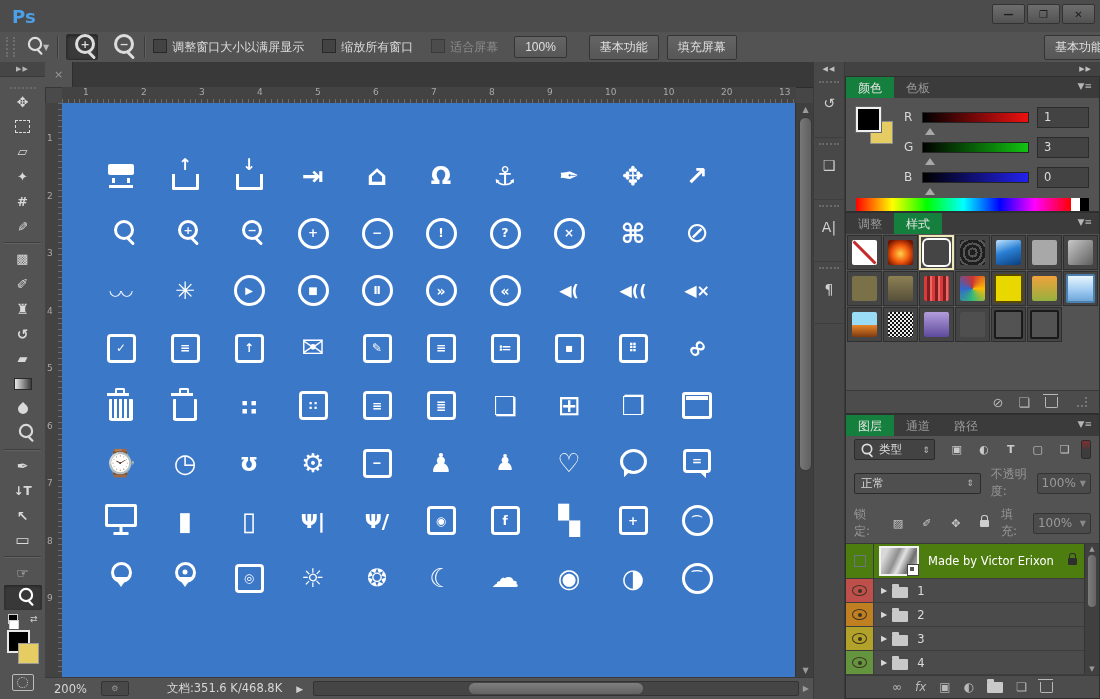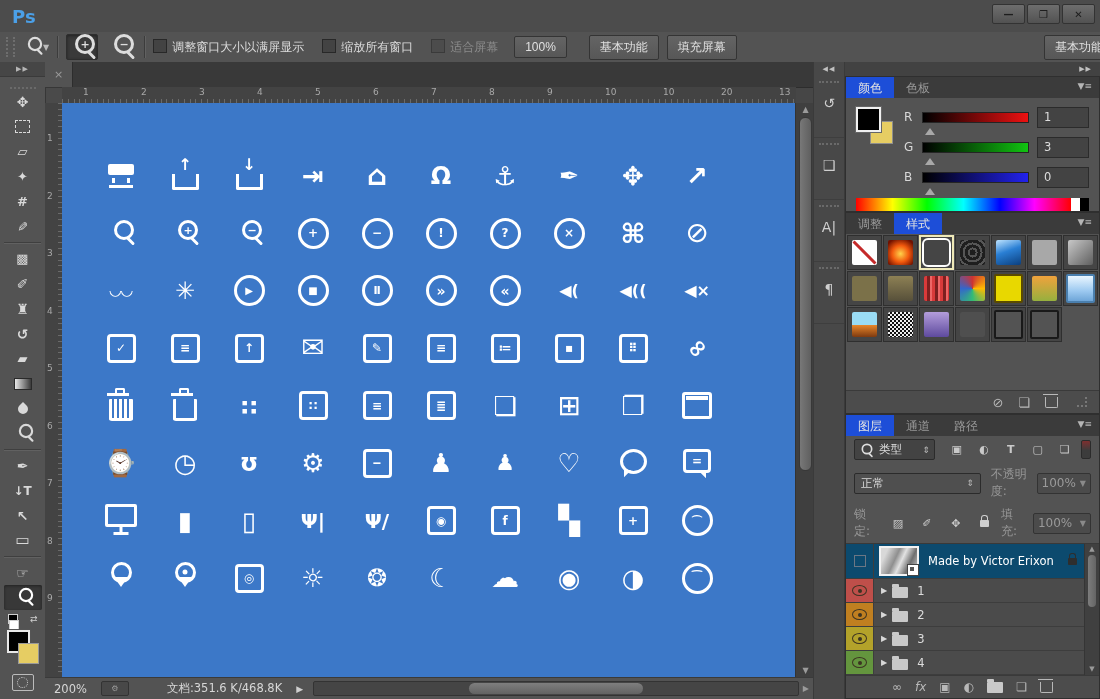--- a/index.html
+++ b/index.html
@@ -87,21 +87,21 @@
   .dock-item{height:56px;border-bottom:1px solid #3e3e3e;display:flex;flex-direction:column;align-items:center;padding-top:5px}
   .dock-grip{width:20px;height:4px;border-top:2px dotted #6a6a6a;margin-bottom:8px}
   .dock-glyph{color:#cfcfcf;font-size:14px}
   
   #panels{position:absolute;right:0;top:62px;bottom:0;width:255px;background:#444;display:flex;flex-direction:column}
   #panels-collapse{height:16px;background:#424242;display:flex;align-items:center;justify-content:flex-end;
                    padding-right:8px;font-size:7px;color:#c0c0c0;letter-spacing:1px}
   .panel{background:#535353;border:1px solid #2f2f2f;display:flex;flex-direction:column}
   .ptabs{display:flex;background:#3b3b3b;height:21px;align-items:stretch}
   .ptab{padding:3px 12px 0;font-size:12px;color:#999}
-  .ptab.on{background:#1d4ed8;color:#e2e2e2}
+  .ptab.on{background:#15803d;color:#e2e2e2}
   .pmenu{margin-left:auto;color:#b5b5b5;font-size:9px;padding:4px 7px 0}
   
   #color-panel{height:140px}
   #color-body{display:flex;padding:9px 10px 0;gap:12px}
   #cswatches{position:relative;width:36px;height:40px}
   #cfg{position:absolute;left:0;top:0;width:21px;height:21px;background:#000;border:2px solid #f0f0f0;outline:1px solid #666;z-index:2}
   #cbg{position:absolute;left:14px;top:14px;width:21px;height:21px;background:#e6cd63;border:1px solid #8e8e8e}
   #sliders{flex:1;display:flex;flex-direction:column;gap:9px}
   .srow{display:flex;align-items:center;gap:8px}
   .slabel{width:10px;font-size:12px;color:#d8d8d8}
@@ -137,21 +137,21 @@
   .ficon{width:20px;height:17px;display:flex;align-items:center;justify-content:center;color:#c9c9c9;font-size:11px;font-weight:bold}
   #filter-toggle{margin-left:auto;width:10px;height:17px;border-radius:2px;background:linear-gradient(#7e2f2f,#3c3c3c 55%);border:1px solid #2b2b2b}
   #blend-box{width:148px;height:19px;background:#4f4f4f;border:1px solid #2b2b2b;border-radius:2px;
              display:flex;align-items:center;padding:0 6px;color:#d8d8d8}
   .dim{color:#979797}
   .valbox{width:52px;height:19px;background:#4b4b4b;border:1px solid #333;border-radius:2px;display:flex;
           align-items:center;padding:0 4px;color:#9a9a9a;gap:4px}
   .valbox .dd{margin-left:auto;font-size:8px;color:#8a8a8a}
   #layers-list{flex:1;background:#464646;border-top:1px solid #393939;overflow:hidden;position:relative}
   .lrow{display:flex;align-items:center;height:23px;background:#4b4b4b;border-bottom:1px solid #3d3d3d}
-  .lrow.sel{height:34px;background:#0c4a6e;color:#fff}
+  .lrow.sel{height:34px;background:#4d7c0f;color:#fff}
   .vis{width:27px;align-self:stretch;border-right:1px solid #3d3d3d;display:flex;align-items:center;justify-content:center}
   .eye{width:13px;height:9px;border:1.5px solid #3c3322;border-radius:50%;position:relative;display:inline-block}
   .eye::after{content:"";position:absolute;left:50%;top:50%;transform:translate(-50%,-50%);width:4px;height:4px;background:#3c3322;border-radius:50%}
   .novis{width:10px;height:10px;border:1px solid #6b7684}
   .tri{font-size:8px;color:#d8d8d8;margin:0 5px 0 7px}
   .thumb{width:36px;height:26px;margin-left:5px;border:2px solid #f2f2f2;position:relative;
          background:linear-gradient(115deg,#d8d8d8 15%,#8f8f8f 40%,#e2e2e2 55%,#6f6f6f 75%,#cfcfcf)}
   .badge{position:absolute;right:-2px;bottom:-2px;width:10px;height:10px;background:#fff;border:1px solid #444}
   .badge::after{content:"";position:absolute;left:2px;top:2px;width:4px;height:4px;background:#555}
   .llabel{margin-left:9px;font-size:11.5px}

